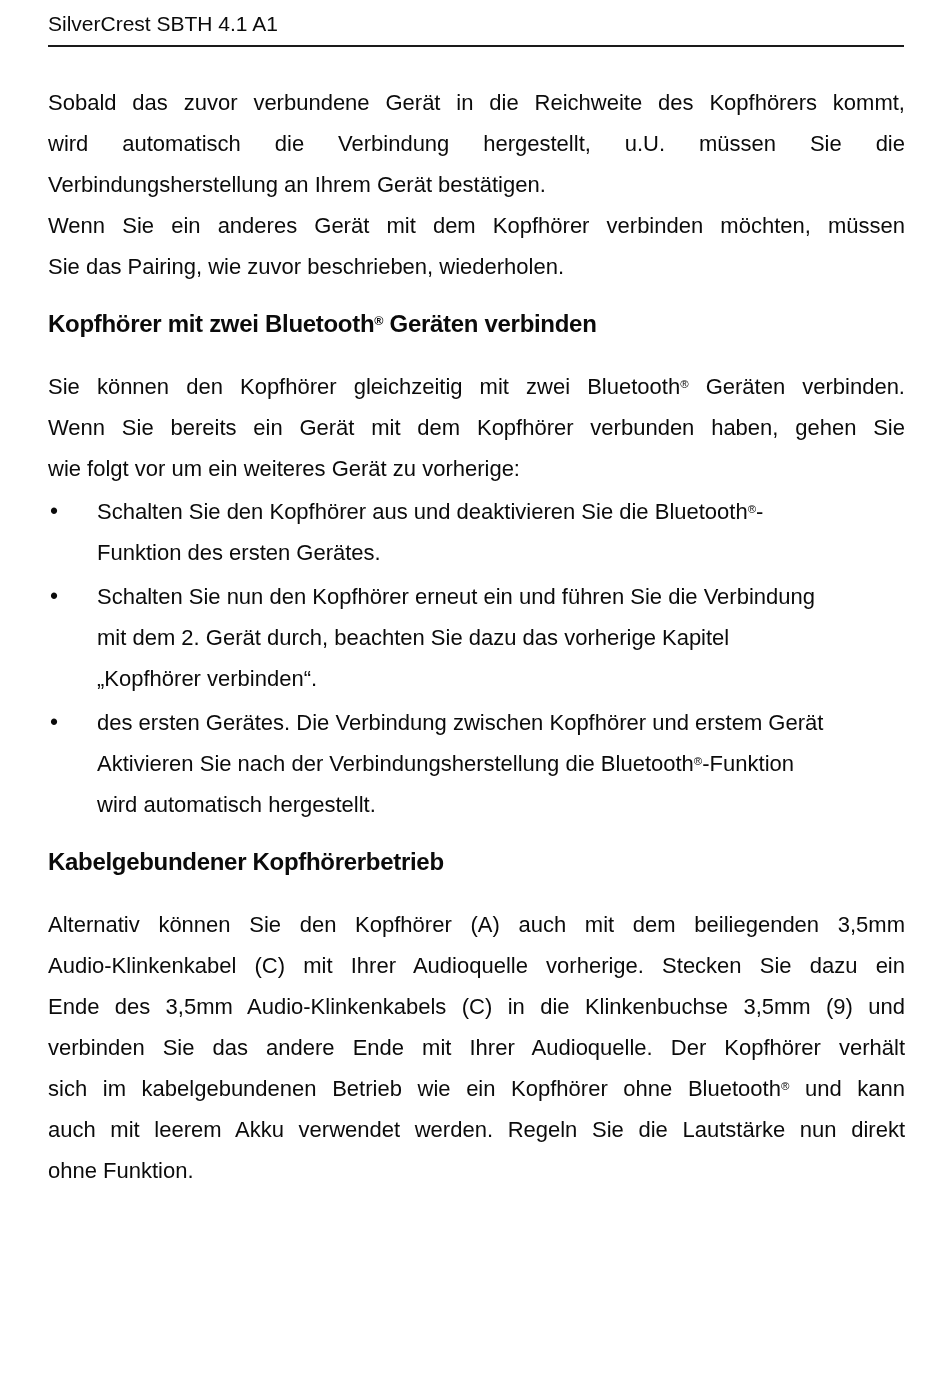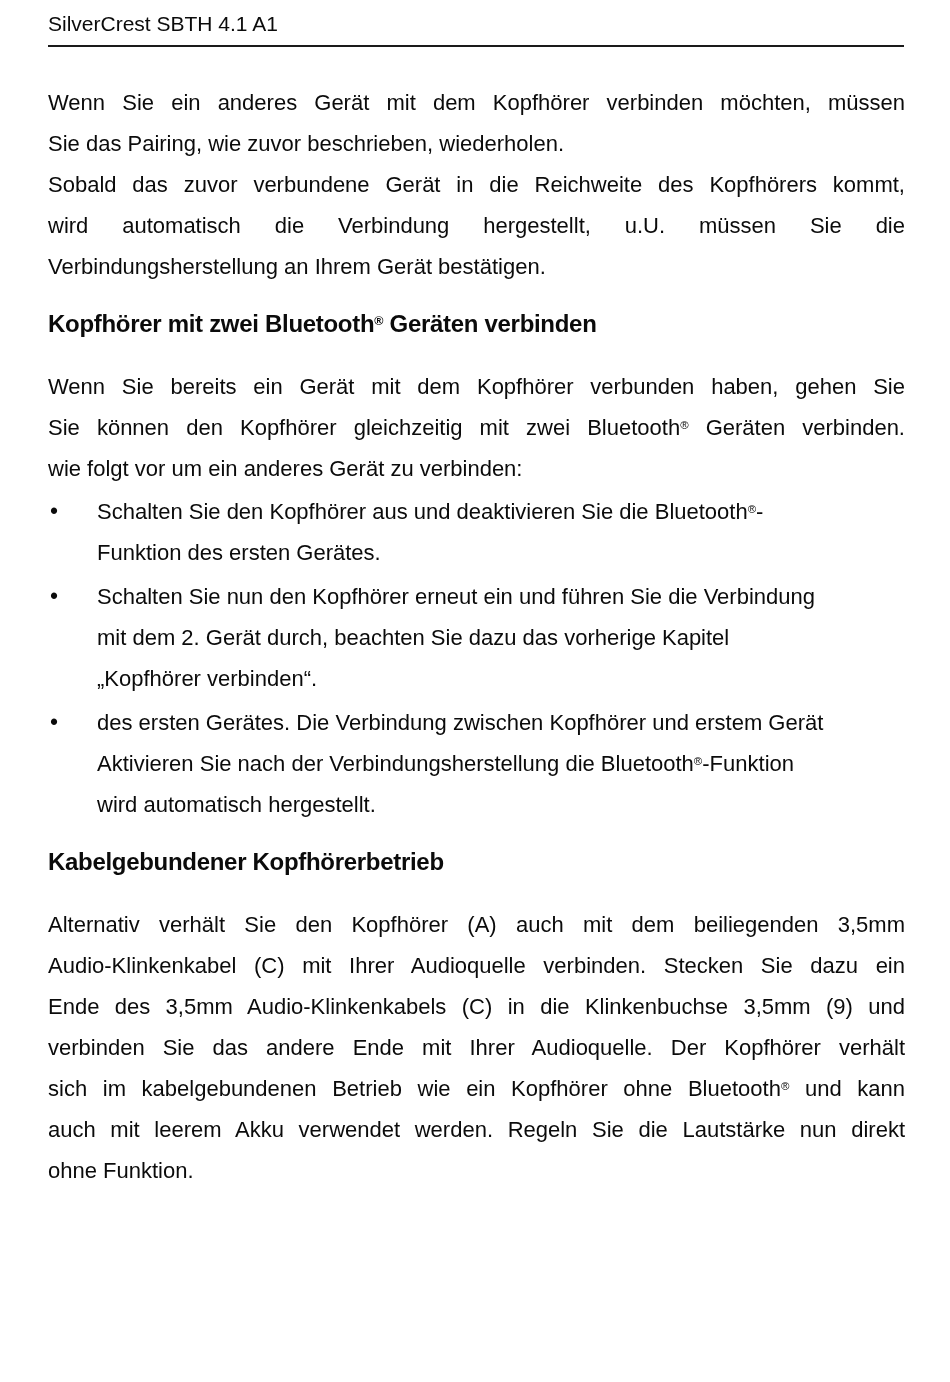--- a/index.html
+++ b/index.html
@@ -80,33 +80,33 @@
 </head>
 <body>
 
 <div class="page" style="color: rgb(11, 11, 11); background: rgb(255, 255, 255);">
   <div class="header" style="border-color: rgb(26, 26, 26);">
     <span>SilverCrest SBTH 4.1 A1</span>
   </div>
 
   <div class="content" id="content">
       <div class="para">
-        <div class="line just">Wenn Sie ein anderes Gerät mit dem Kopfhörer verbinden möchten, müssen</div>
-        <div class="line">Sie das Pairing, wie zuvor beschrieben, wiederholen.</div>
-      </div>
-      <div class="para">
         <div class="line just">Sobald das zuvor verbundene Gerät in die Reichweite des Kopfhörers kommt,</div>
         <div class="line just">wird automatisch die Verbindung hergestellt, u.U. müssen Sie die</div>
         <div class="line">Verbindungsherstellung an Ihrem Gerät bestätigen.</div>
       </div>
+      <div class="para">
+        <div class="line just">Wenn Sie ein anderes Gerät mit dem Kopfhörer verbinden möchten, müssen</div>
+        <div class="line">Sie das Pairing, wie zuvor beschrieben, wiederholen.</div>
+      </div>
       <div class="heading">Kopfhörer mit zwei Bluetooth<sup class="reg">®</sup> Geräten verbinden</div>
       <div class="para">
+        <div class="line just">Sie können den Kopfhörer gleichzeitig mit zwei Bluetooth<sup class="reg">®</sup> Geräten verbinden.</div>
         <div class="line just">Wenn Sie bereits ein Gerät mit dem Kopfhörer verbunden haben, gehen Sie</div>
-        <div class="line just">Sie können den Kopfhörer gleichzeitig mit zwei Bluetooth<sup class="reg">®</sup> Geräten verbinden.</div>
-        <div class="line">wie folgt vor um ein anderes Gerät zu verbinden:</div>
+        <div class="line">wie folgt vor um ein weiteres Gerät zu vorherige:</div>
       </div>
       <div class="bullets">
         <div class="bullet-item">
           <span class="marker">•</span>
           <div class="bullet-text">
             <div class="line">Schalten Sie den Kopfhörer aus und deaktivieren Sie die Bluetooth<sup class="reg">®</sup>-</div>
             <div class="line">Funktion des ersten Gerätes.</div>
           </div>
         </div>
         <div class="bullet-item">
@@ -121,22 +121,22 @@
           <span class="marker">•</span>
           <div class="bullet-text">
             <div class="line">des ersten Gerätes. Die Verbindung zwischen Kopfhörer und erstem Gerät</div>
             <div class="line">Aktivieren Sie nach der Verbindungsherstellung die Bluetooth<sup class="reg">®</sup>-Funktion</div>
             <div class="line">wird automatisch hergestellt.</div>
           </div>
         </div>
       </div>
       <div class="heading">Kabelgebundener Kopfhörerbetrieb</div>
       <div class="para">
-        <div class="line just">Alternativ verhält Sie den Kopfhörer (A) auch mit dem beiliegenden 3,5mm</div>
-        <div class="line just">Audio-Klinkenkabel (C) mit Ihrer Audioquelle verbinden. Stecken Sie dazu ein</div>
+        <div class="line just">Alternativ können Sie den Kopfhörer (A) auch mit dem beiliegenden 3,5mm</div>
+        <div class="line just">Audio-Klinkenkabel (C) mit Ihrer Audioquelle vorherige. Stecken Sie dazu ein</div>
         <div class="line just">Ende des 3,5mm Audio-Klinkenkabels (C) in die Klinkenbuchse 3,5mm (9) und</div>
         <div class="line just">verbinden Sie das andere Ende mit Ihrer Audioquelle. Der Kopfhörer verhält</div>
         <div class="line just">sich im kabelgebundenen Betrieb wie ein Kopfhörer ohne Bluetooth<sup class="reg">®</sup> und kann</div>
         <div class="line just">auch mit leerem Akku verwendet werden. Regeln Sie die Lautstärke nun direkt</div>
         <div class="line">ohne Funktion.</div>
       </div>
     </div>
 
   <div class="footer" style="border-color: rgb(26, 26, 26);">
     <span>92 - Deutsch</span>

